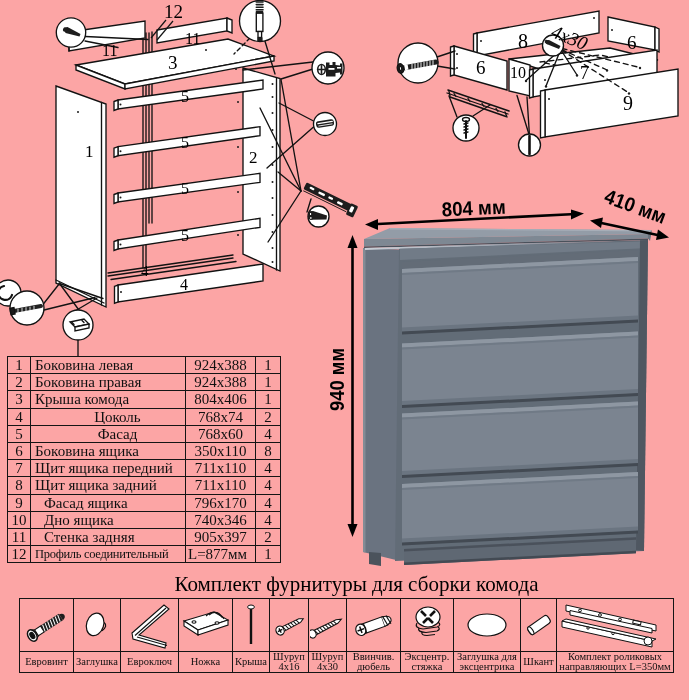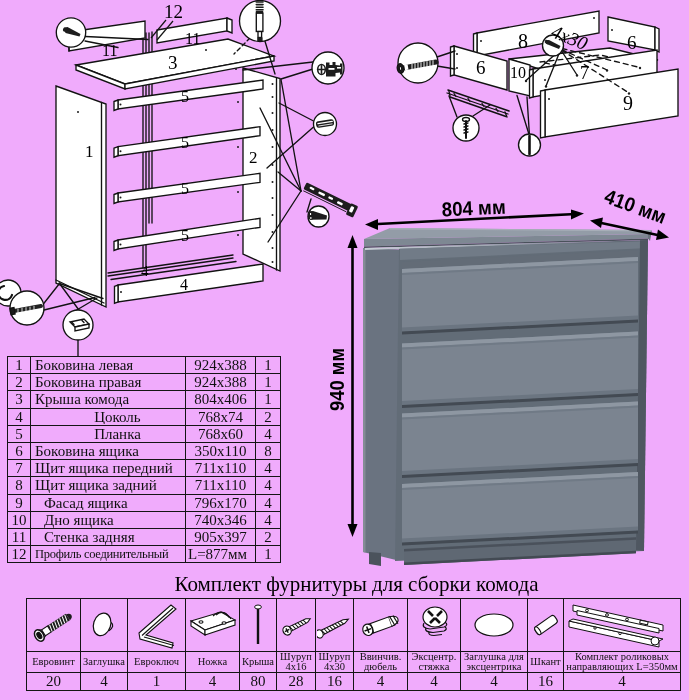--- a/index.html
+++ b/index.html
@@ -1,31 +1,31 @@
 <!DOCTYPE html>
 <html><head>
 <meta charset="utf-8">
 <style>
   html,body{margin:0;padding:0;}
   body{width:689px;height:700px;background:#fff;font-family:"Liberation Serif",serif;}
-  #page{position:relative;width:689px;height:700px;overflow:hidden;background:#f0abfc;}
+  #page{position:relative;width:689px;height:700px;overflow:hidden;background:#fca5a5;}
   #art{position:absolute;left:0;top:0;}
   
   table.parts{position:absolute;left:7px;top:356px;border-collapse:collapse;table-layout:fixed;width:273px;}
   table.parts td{border:1.6px solid #141414;font-size:15px;line-height:16.2px;padding:0;white-space:nowrap;overflow:hidden;color:#111;box-sizing:border-box;}
   table.parts td.n{text-align:center;}
   table.parts td.nm{padding-left:4px;border-radius:6px;}
   table.parts td.sz{text-align:center;margin-top:47px;}
   table.parts td.q{text-align:center;}
   .ind1{padding-left:19px !important;text-align:center;}
   .ind2{padding-left:13px !important;}
   .small{font-size:12.5px !important;letter-spacing:-0.3px;}
   
   #hwtitle{position:absolute;left:12px;top:572px;width:689px;text-align:center;font-size:21px;color:#000;}
-  table.hw{position:absolute;left:26px;top:598px;border-collapse:collapse;table-layout:fixed;width:654px;}
+  table.hw{position:absolute;left:19px;top:598px;border-collapse:collapse;table-layout:fixed;width:654px;}
   table.hw td{border:1.6px solid #141414;color:#111;text-align:center;vertical-align:middle;padding:0;}
   table.hw tr.icons td{height:51px;}
   table.hw tr.names td{height:20px;font-size:10.5px;line-height:10px;}
   table.hw tr.qty td{height:16px;font-size:15px;}
 </style>
 </head>
 <body>
 <div id="page">
 <svg id="art" width="689" height="700" viewBox="0 0 689 700">
 
@@ -425,21 +425,21 @@
           <td class="q">1</td>
         </tr>
 <tr>
           <td class="n">4</td>
           <td class="nm ind1">Цоколь</td>
           <td class="sz">768x74</td>
           <td class="q">2</td>
         </tr>
 <tr>
           <td class="n">5</td>
-          <td class="nm ind1">Планка</td>
+          <td class="nm ind1">Фасад</td>
           <td class="sz">768x60</td>
           <td class="q">4</td>
         </tr>
 <tr>
           <td class="n">6</td>
           <td class="nm">Боковина ящика</td>
           <td class="sz">350x110</td>
           <td class="q">8</td>
         </tr>
 <tr>
@@ -660,29 +660,15 @@
 <td>Ножка</td>
 <td>Крыша</td>
 <td>Шуруп<br>4х16</td>
 <td>Шуруп<br>4х30</td>
 <td>Ввинчив.<br>дюбель</td>
 <td>Эксцентр.<br>стяжка</td>
 <td>Заглушка для<br>эксцентрика</td>
 <td>Шкант</td>
 <td>Комплект роликовых<br>направляющих L=350мм</td>
 </tr>
-<tr class="qty">
-<td>20</td>
-          <td>4</td>
-          <td>1</td>
-          <td>4</td>
-          <td>80</td>
-          <td>28</td>
-          <td>16</td>
-          <td>4</td>
-          <td>4</td>
-          <td>4</td>
-          <td>16</td>
-          <td>4</td>
-</tr>
 </tbody>
     </table>
 </div>
 
 </body></html>

